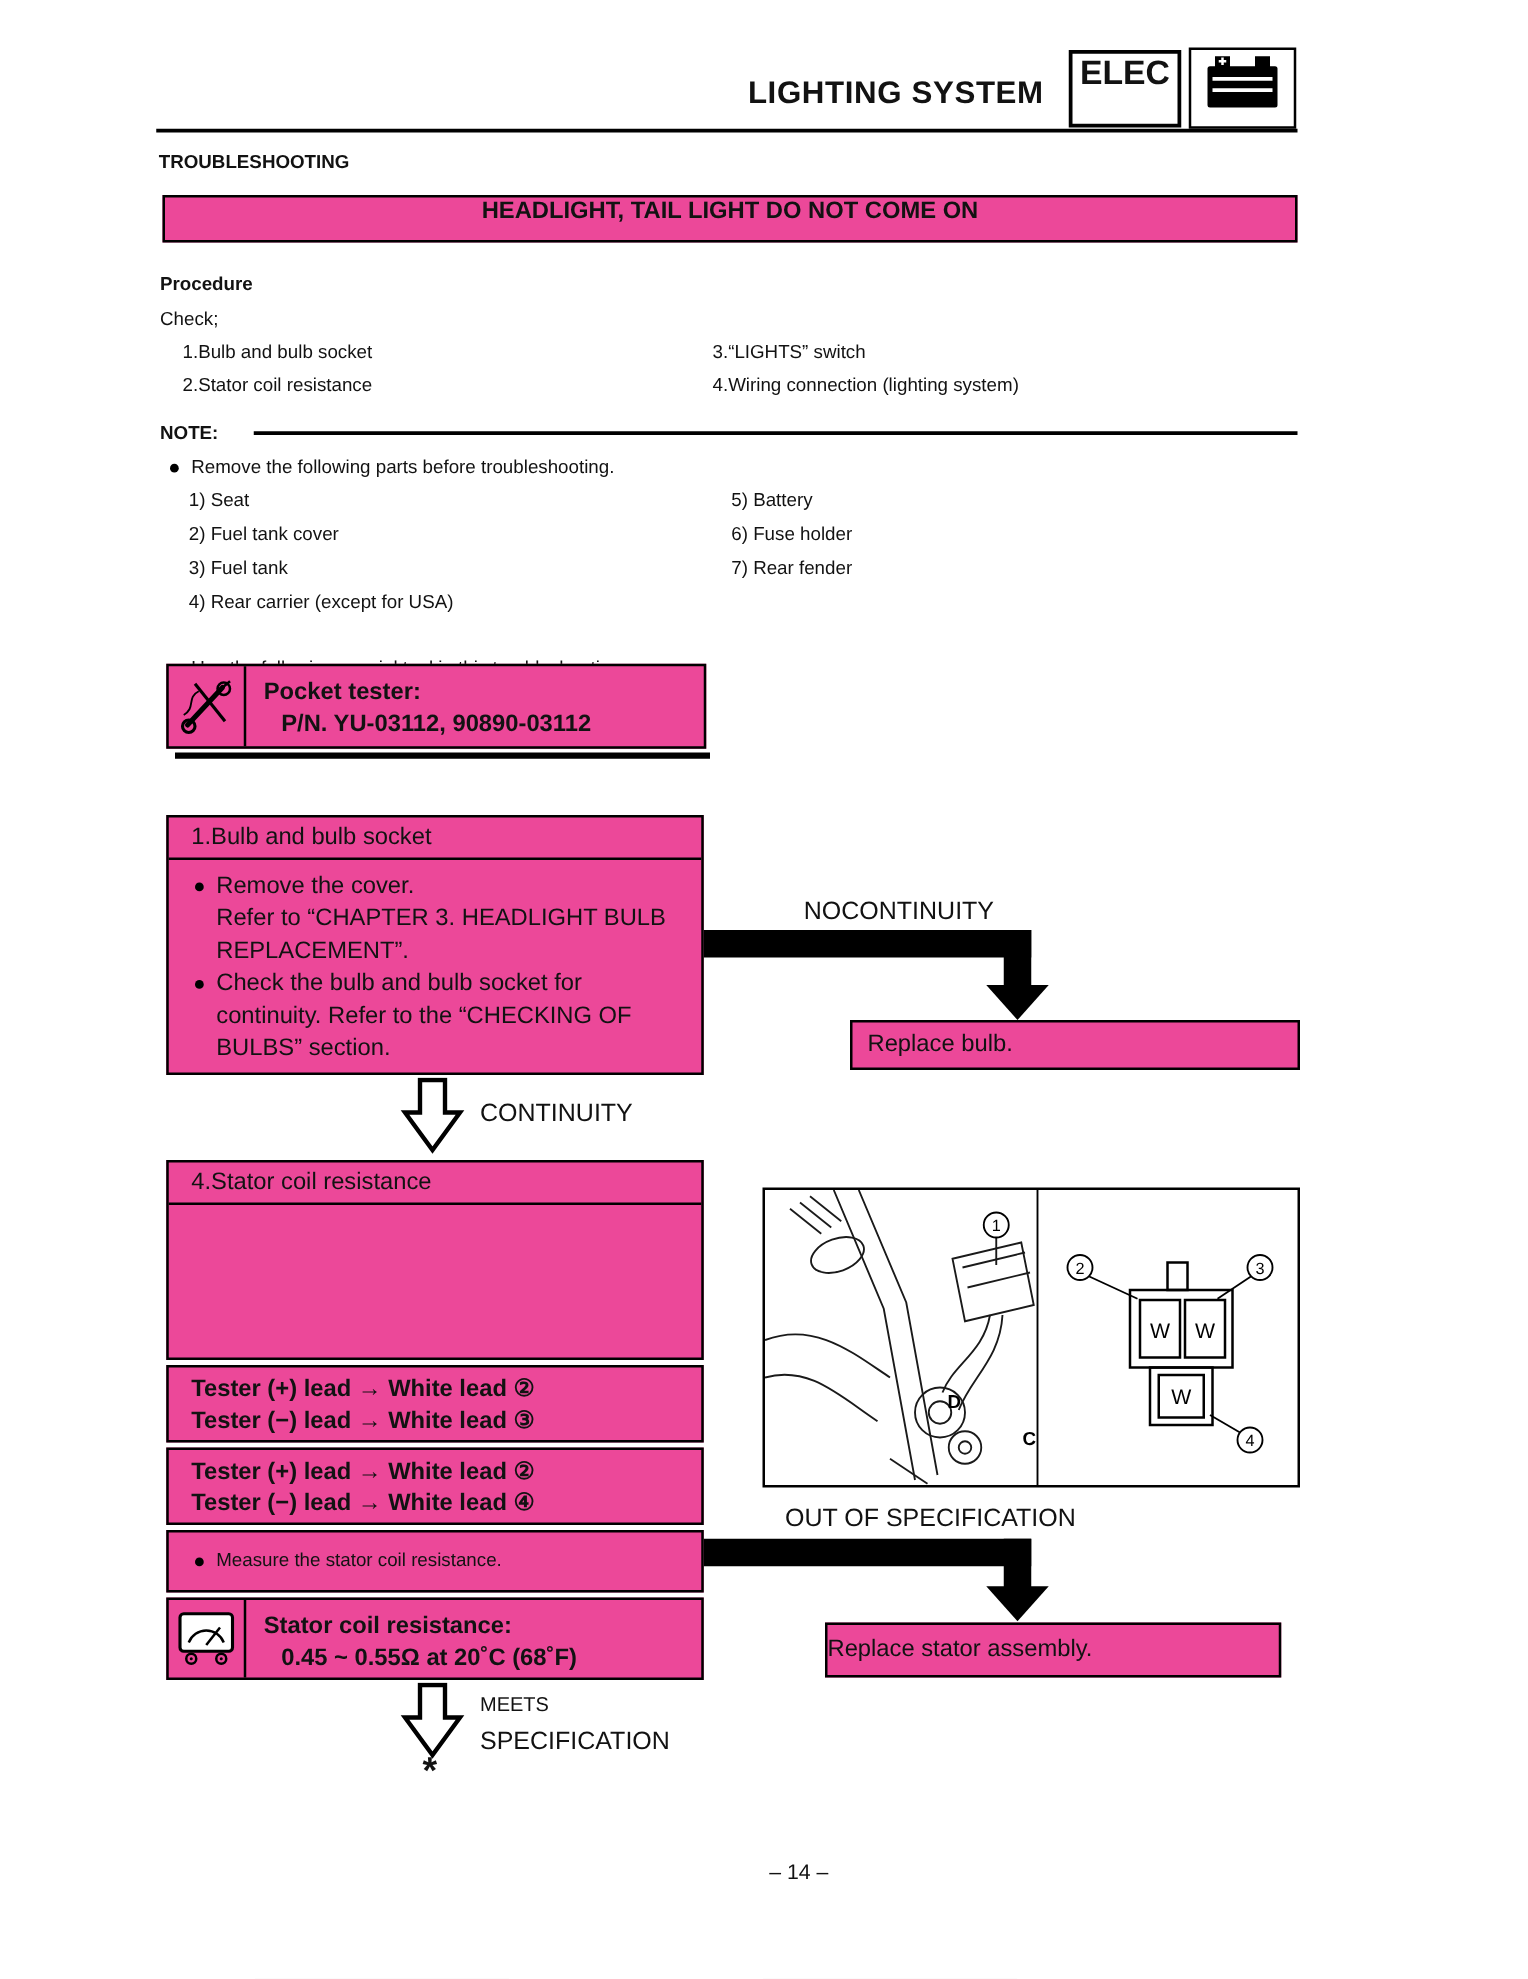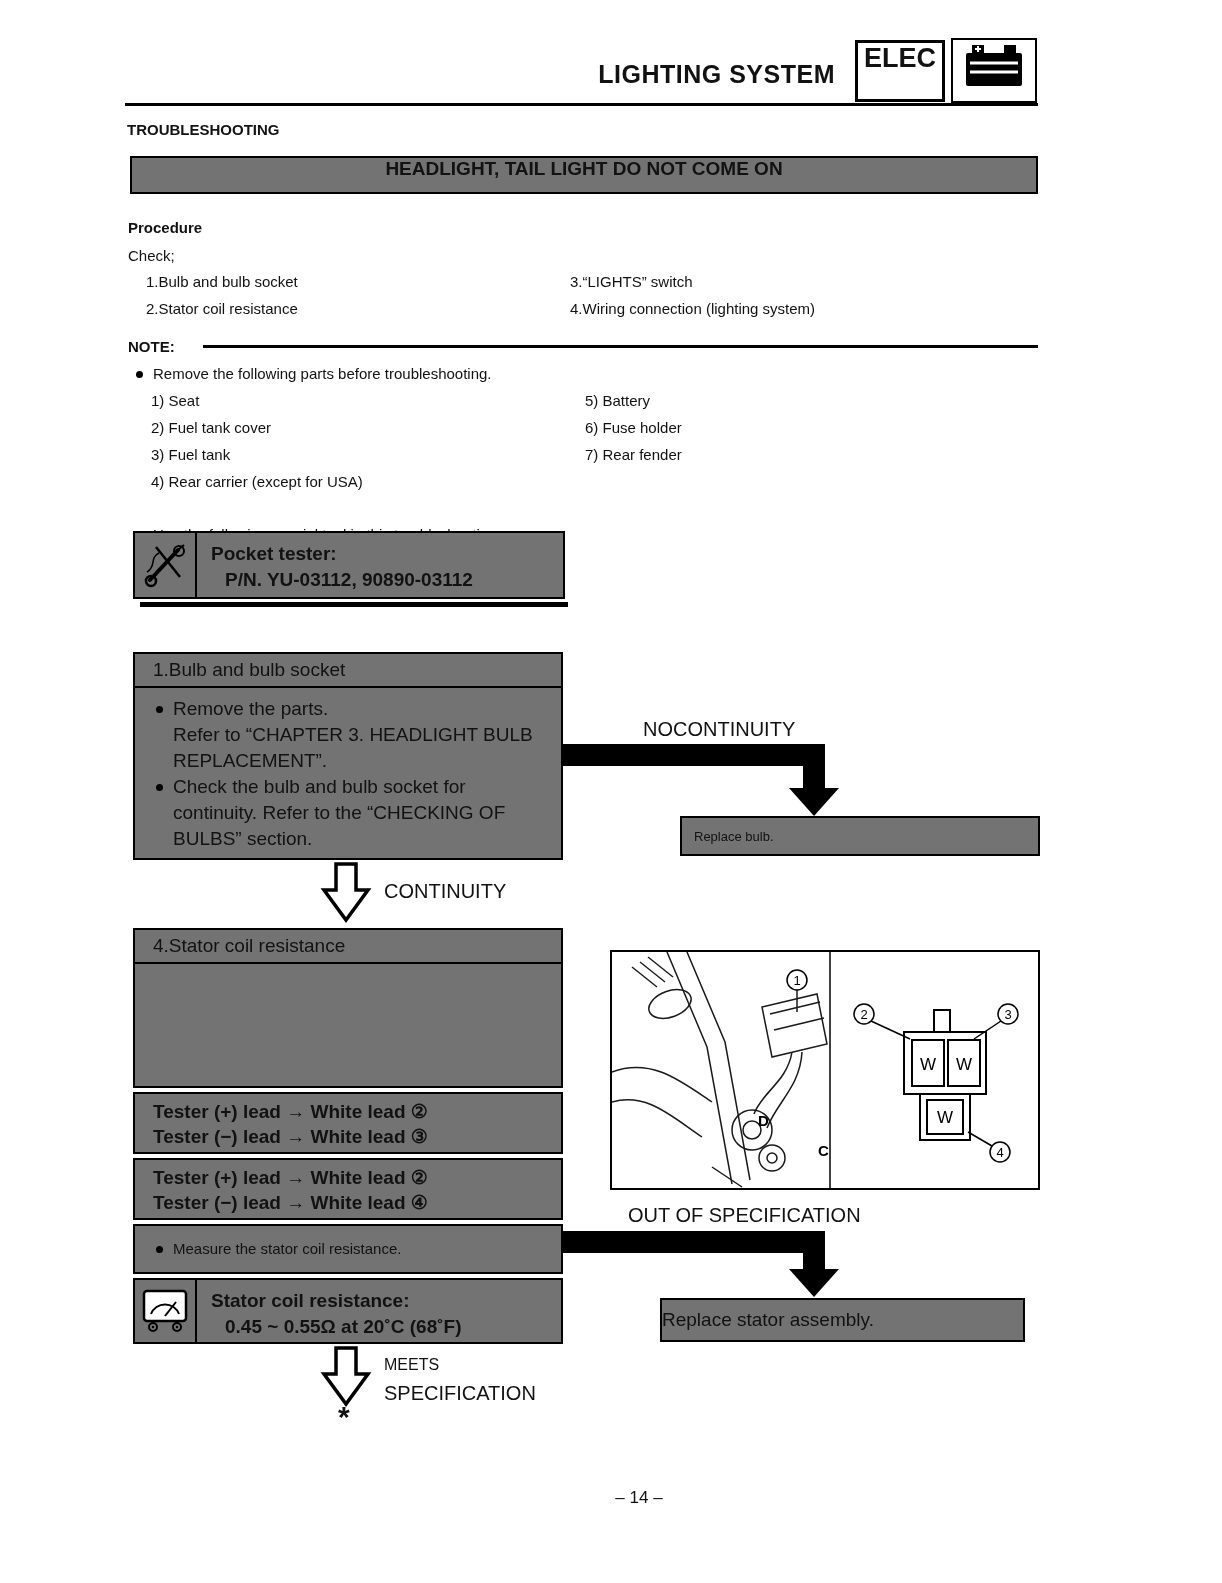--- a/index.html
+++ b/index.html
@@ -5,21 +5,21 @@
   * { margin:0; padding:0; box-sizing:border-box; }
   body { background:#e8e8e8; }
   .page {
     position:relative; width:1222px; height:1583px; background:#ffffff;
     font-family:"Liberation Sans", sans-serif; color:#121212;
     margin:0 auto; overflow:hidden;
   }
   .abs { position:absolute; }
   .txt { font-size:15px; line-height:26px; }
   .bold { font-weight:bold; }
-  .box { border:2.5px solid #000; background:#737373; }
+  .box { border:2.5px solid #000; background:#ec4899; }
   .center { display:flex; align-items:flex-start; justify-content:center; }
   .li { position:relative; padding-left:22px; }
   .li::before {
     content:""; position:absolute; left:5px; top:10px;
     width:7px; height:7px; border-radius:50%; background:#000;
   }
   .blackbar { background:#000; position:absolute; }
   .tri-down {
     position:absolute; width:0; height:0;
     border-left:25px solid transparent; border-right:25px solid transparent;
@@ -109,33 +109,33 @@
         <div style="padding-left:14px;">P/N. YU-03112, 90890-03112</div>
       </div>
     </div>
   </div>
   <div class="blackbar" style="left:140px; top:602px; width:428px; height:5px;"></div>
 
   <div class="abs box" style="left:133px; top:652px; width:430px; height:208px;">
     <div class="flow-title">1.Bulb and bulb socket</div>
     <div class="flow-body">
       <div class="li">
-        <div>Remove the parts.</div>
+        <div>Remove the cover.</div>
         <div>Refer to “CHAPTER 3. HEADLIGHT BULB REPLACEMENT”.</div>
       </div>
       <div class="li">Check the bulb and bulb socket for continuity. Refer to the “CHECKING OF BULBS” section.</div>
     </div>
   </div>
 
   <div class="abs txt" style="left:643px; top:716px; font-size:20px;">NOCONTINUITY</div>
   <div class="blackbar" style="left:563px; top:744px; width:262px; height:22px;"></div>
   <div class="blackbar" style="left:803px; top:744px; width:22px; height:46px;"></div>
   <div class="tri-down" style="left:789px; top:788px;"></div>
 
-  <div class="abs box" style="left:680px; top:816px; width:360px; height:40px; display:flex; align-items:center; padding-left:12px; font-size:13px;">
+  <div class="abs box" style="left:680px; top:816px; width:360px; height:40px; display:flex; align-items:center; padding-left:12px; font-size:19px;">
     <span>Replace bulb.</span>
   </div>
 
   <svg class="abs" style="left:318px; top:862px;" width="56" height="62" viewBox="0 0 56 62">
     <path d="M18 2 L38 2 L38 28 L50 28 L28 58 L6 28 L18 28 Z" fill="#fff" stroke="#000" stroke-width="3.5"></path>
   </svg>
   <div class="abs txt" style="left:384px; top:878px; font-size:20px;">CONTINUITY</div>
 
   <div class="abs box" style="left:133px; top:928px; width:430px; height:160px;">
     <div class="flow-title">4.Stator coil resistance</div>

